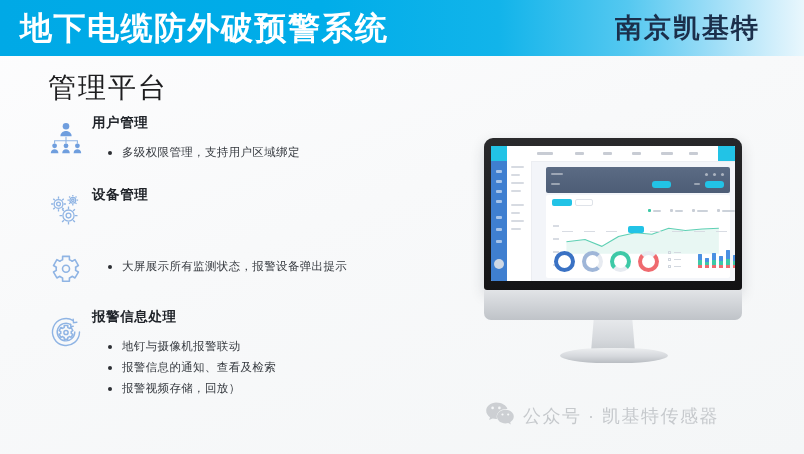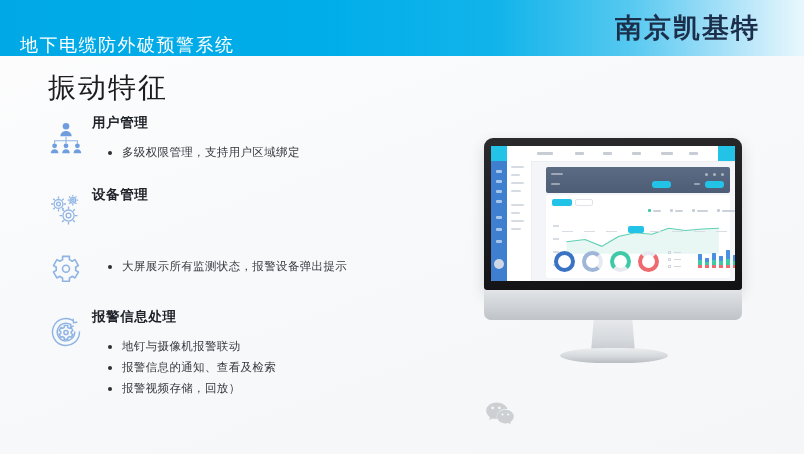--- a/index.html
+++ b/index.html
@@ -36,23 +36,23 @@
         #00ade9 40%,
         #12b4ea 62%,
         #54c8f0 78%,
         #9fdef7 89%,
         #cfeefb 96%,
         #e9f7fd 100%);
   }
   .header-title {
     position: absolute;
     left: 20px;
-    top: 28px;
-    font-size: 18px;
-    font-weight: 400;
+    top: 11px;
+    font-size: 32px;
+    font-weight: 700;
     color: #ffffff;
     letter-spacing: 1.5px;
     line-height: 34px;
     white-space: nowrap;
   }
   .header-brand {
     position: absolute;
     right: 44px;
     top: 10px;
     font-family: "Liberation Serif", "DejaVu Serif", serif;
@@ -384,21 +384,21 @@
 </head>
 <body>
 
 <div class="slide">
 
   <div class="header">
     <div class="header-title">地下电缆防外破预警系统</div>
     <div class="header-brand">南京凯基特</div>
   </div>
 
-  <div class="page-title">振动特征</div>
+  <div class="page-title">管理平台</div>
 
   <div class="features">
 
     <div class="feature">
       <div class="feature-icon">
         <svg width="34" height="32" viewBox="0 0 34 32">
           <g fill="#6f9ede">
             <circle cx="17" cy="4.2" r="3.3"></circle>
             <path d="M11.4 14.2c0-3.1 2.5-5.2 5.6-5.2s5.6 2.1 5.6 5.2z"></path>
           </g>
@@ -596,15 +596,16 @@
     <div class="monitor-base"></div>
   </div>
 
   <div class="watermark">
     <span>
       <svg width="28" height="23" viewBox="0 0 28 23" fill="#b4b8bd">
         <path d="M10.1 0.6C4.6 0.6 0.2 4.3 0.2 8.8c0 2.6 1.5 4.9 3.8 6.4l-0.9 2.9 3.4-1.7c1.1 0.3 2.3 0.5 3.6 0.5 0.3 0 0.6 0 0.9 0-0.2-0.7-0.3-1.4-0.3-2.1 0-4.4 4.3-7.9 9.6-7.9 0.4 0 0.7 0 1.1 0.1C20.5 3.5 15.8 0.6 10.1 0.6z M6.6 7.2a1.3 1.3 0 1 1 0-2.6 1.3 1.3 0 0 1 0 2.6z M13.4 7.2a1.3 1.3 0 1 1 0-2.6 1.3 1.3 0 0 1 0 2.6z"></path>
         <path d="M27.8 14.6c0-3.8-3.8-6.9-8.4-6.9s-8.4 3.1-8.4 6.9c0 3.8 3.8 6.9 8.4 6.9 1 0 1.9-0.1 2.8-0.4l2.7 1.4-0.7-2.3c2.2-1.2 3.6-3.3 3.6-5.6z M16.5 13.6a1.1 1.1 0 1 1 0-2.2 1.1 1.1 0 0 1 0 2.2z M22.2 13.6a1.1 1.1 0 1 1 0-2.2 1.1 1.1 0 0 1 0 2.2z"></path>
       </svg>
     </span>
+    <span class="watermark-text">公众号 · 凯基特传感器</span>
   </div>
 
 </div>
 
 </body></html>

